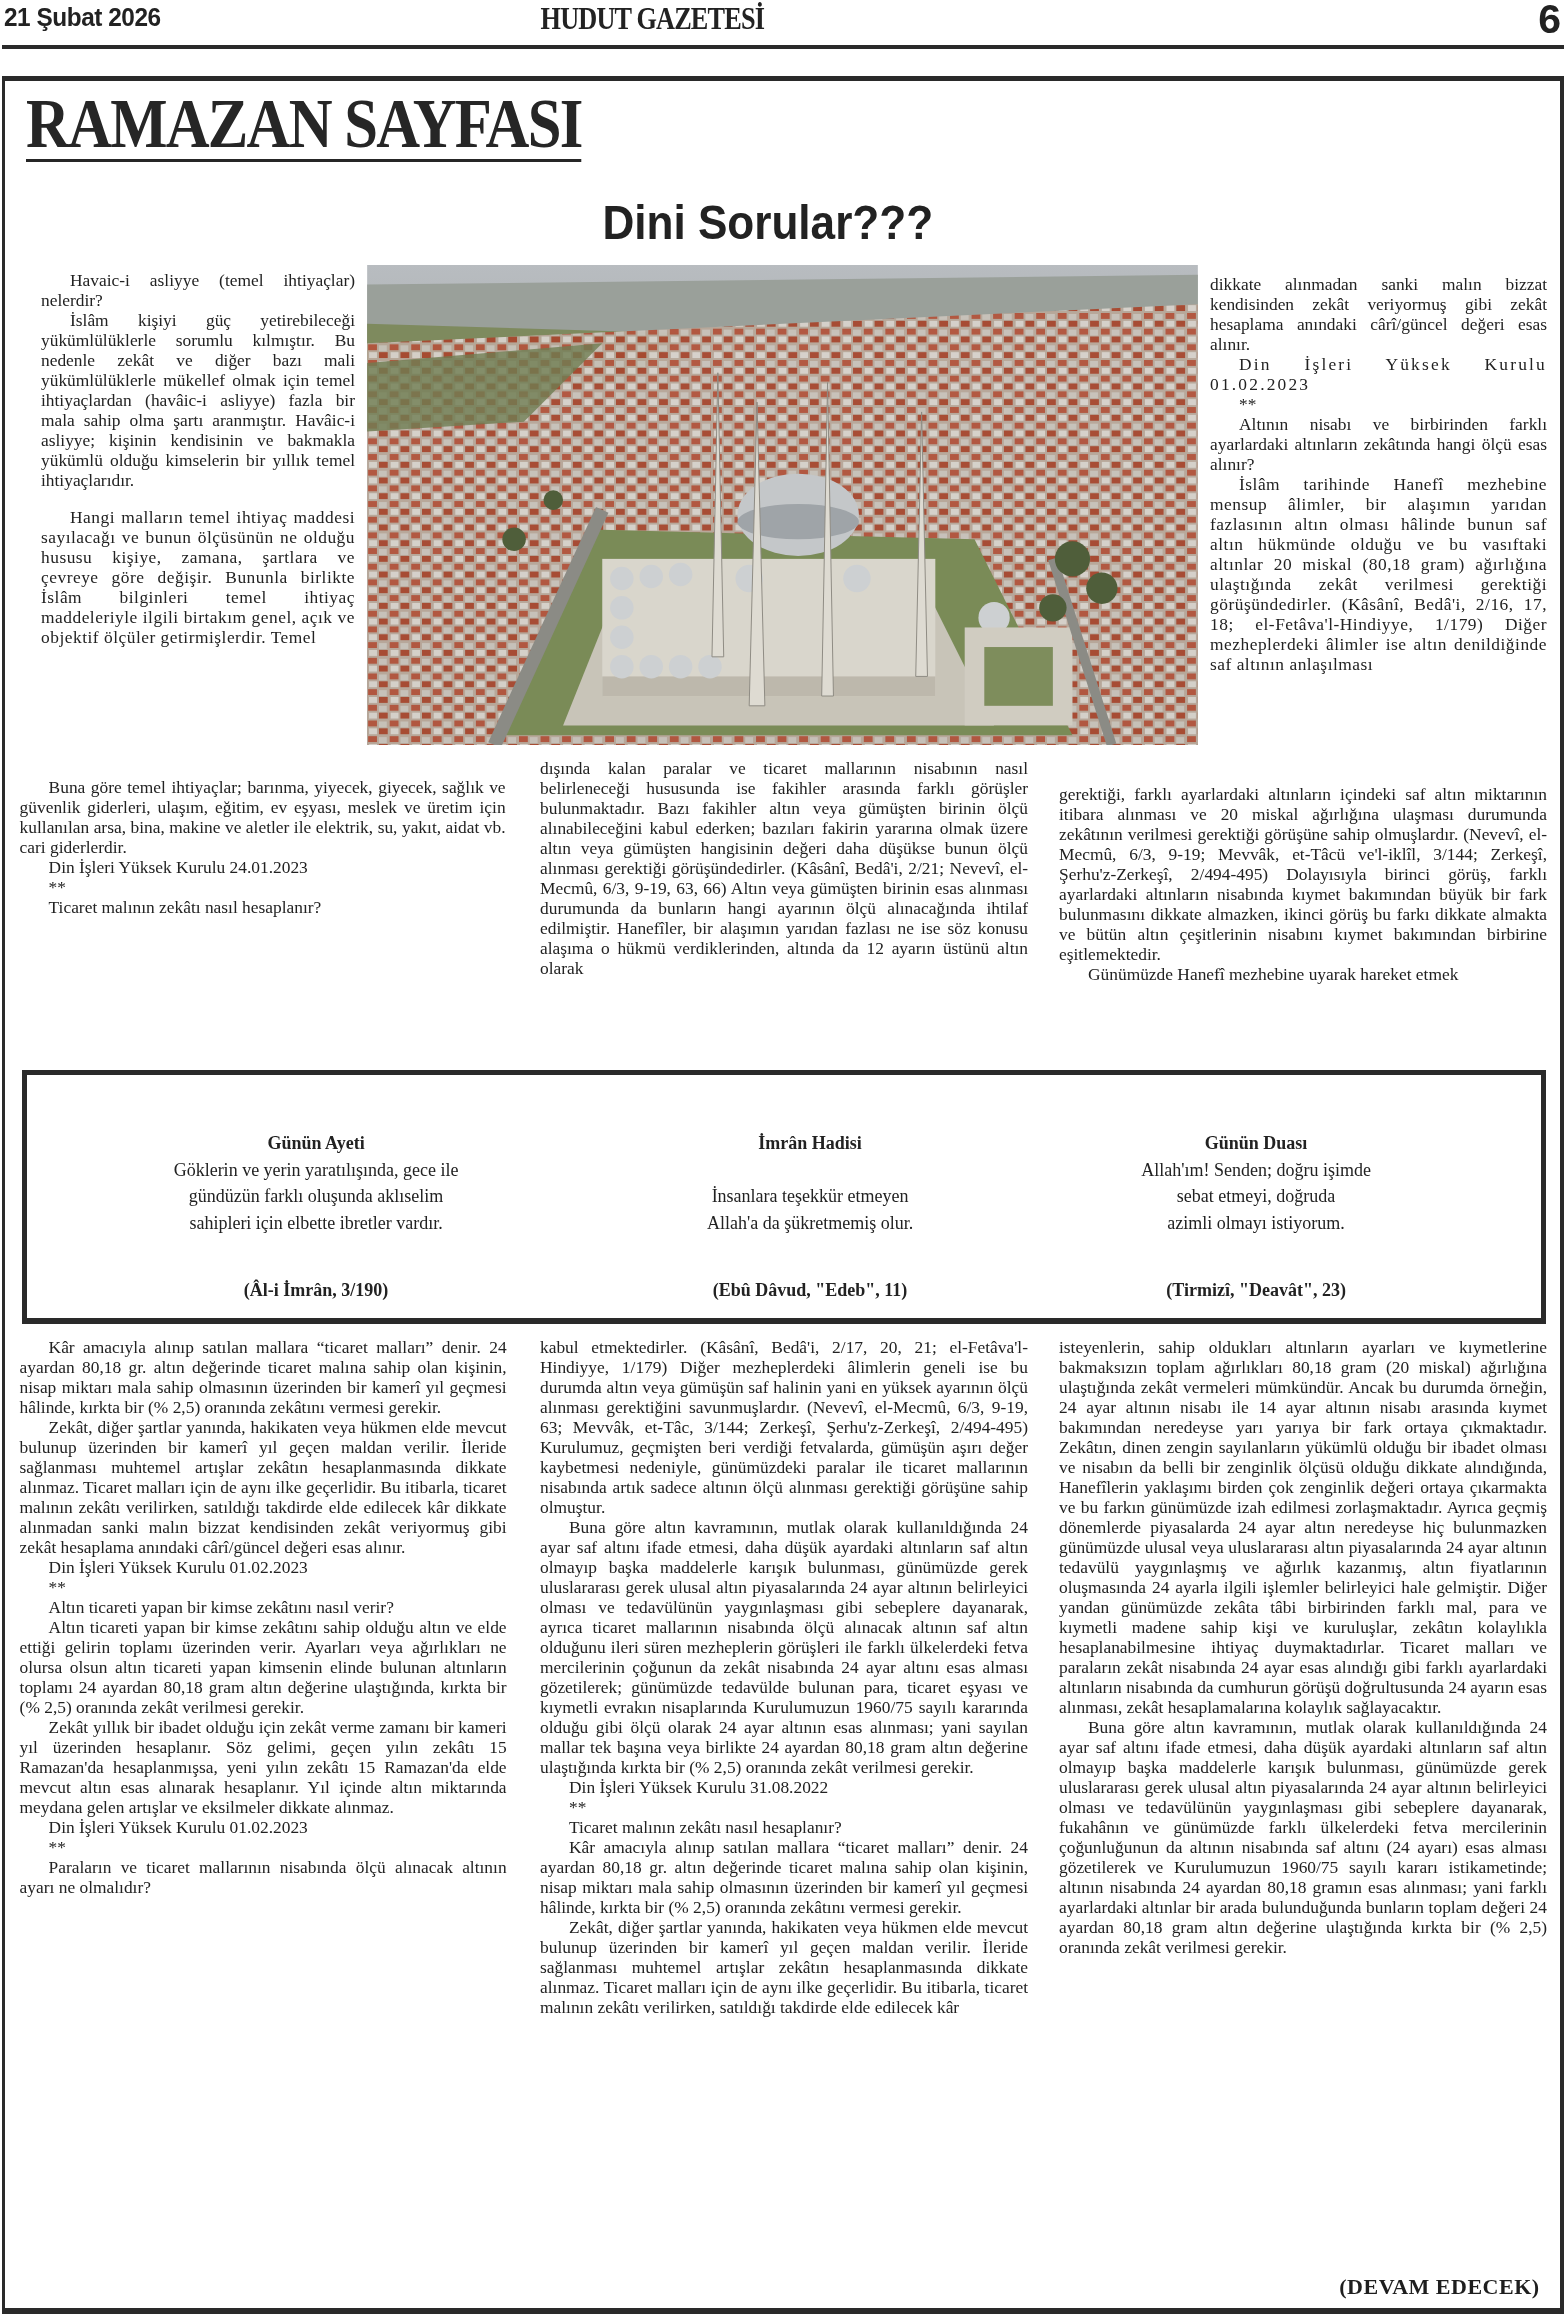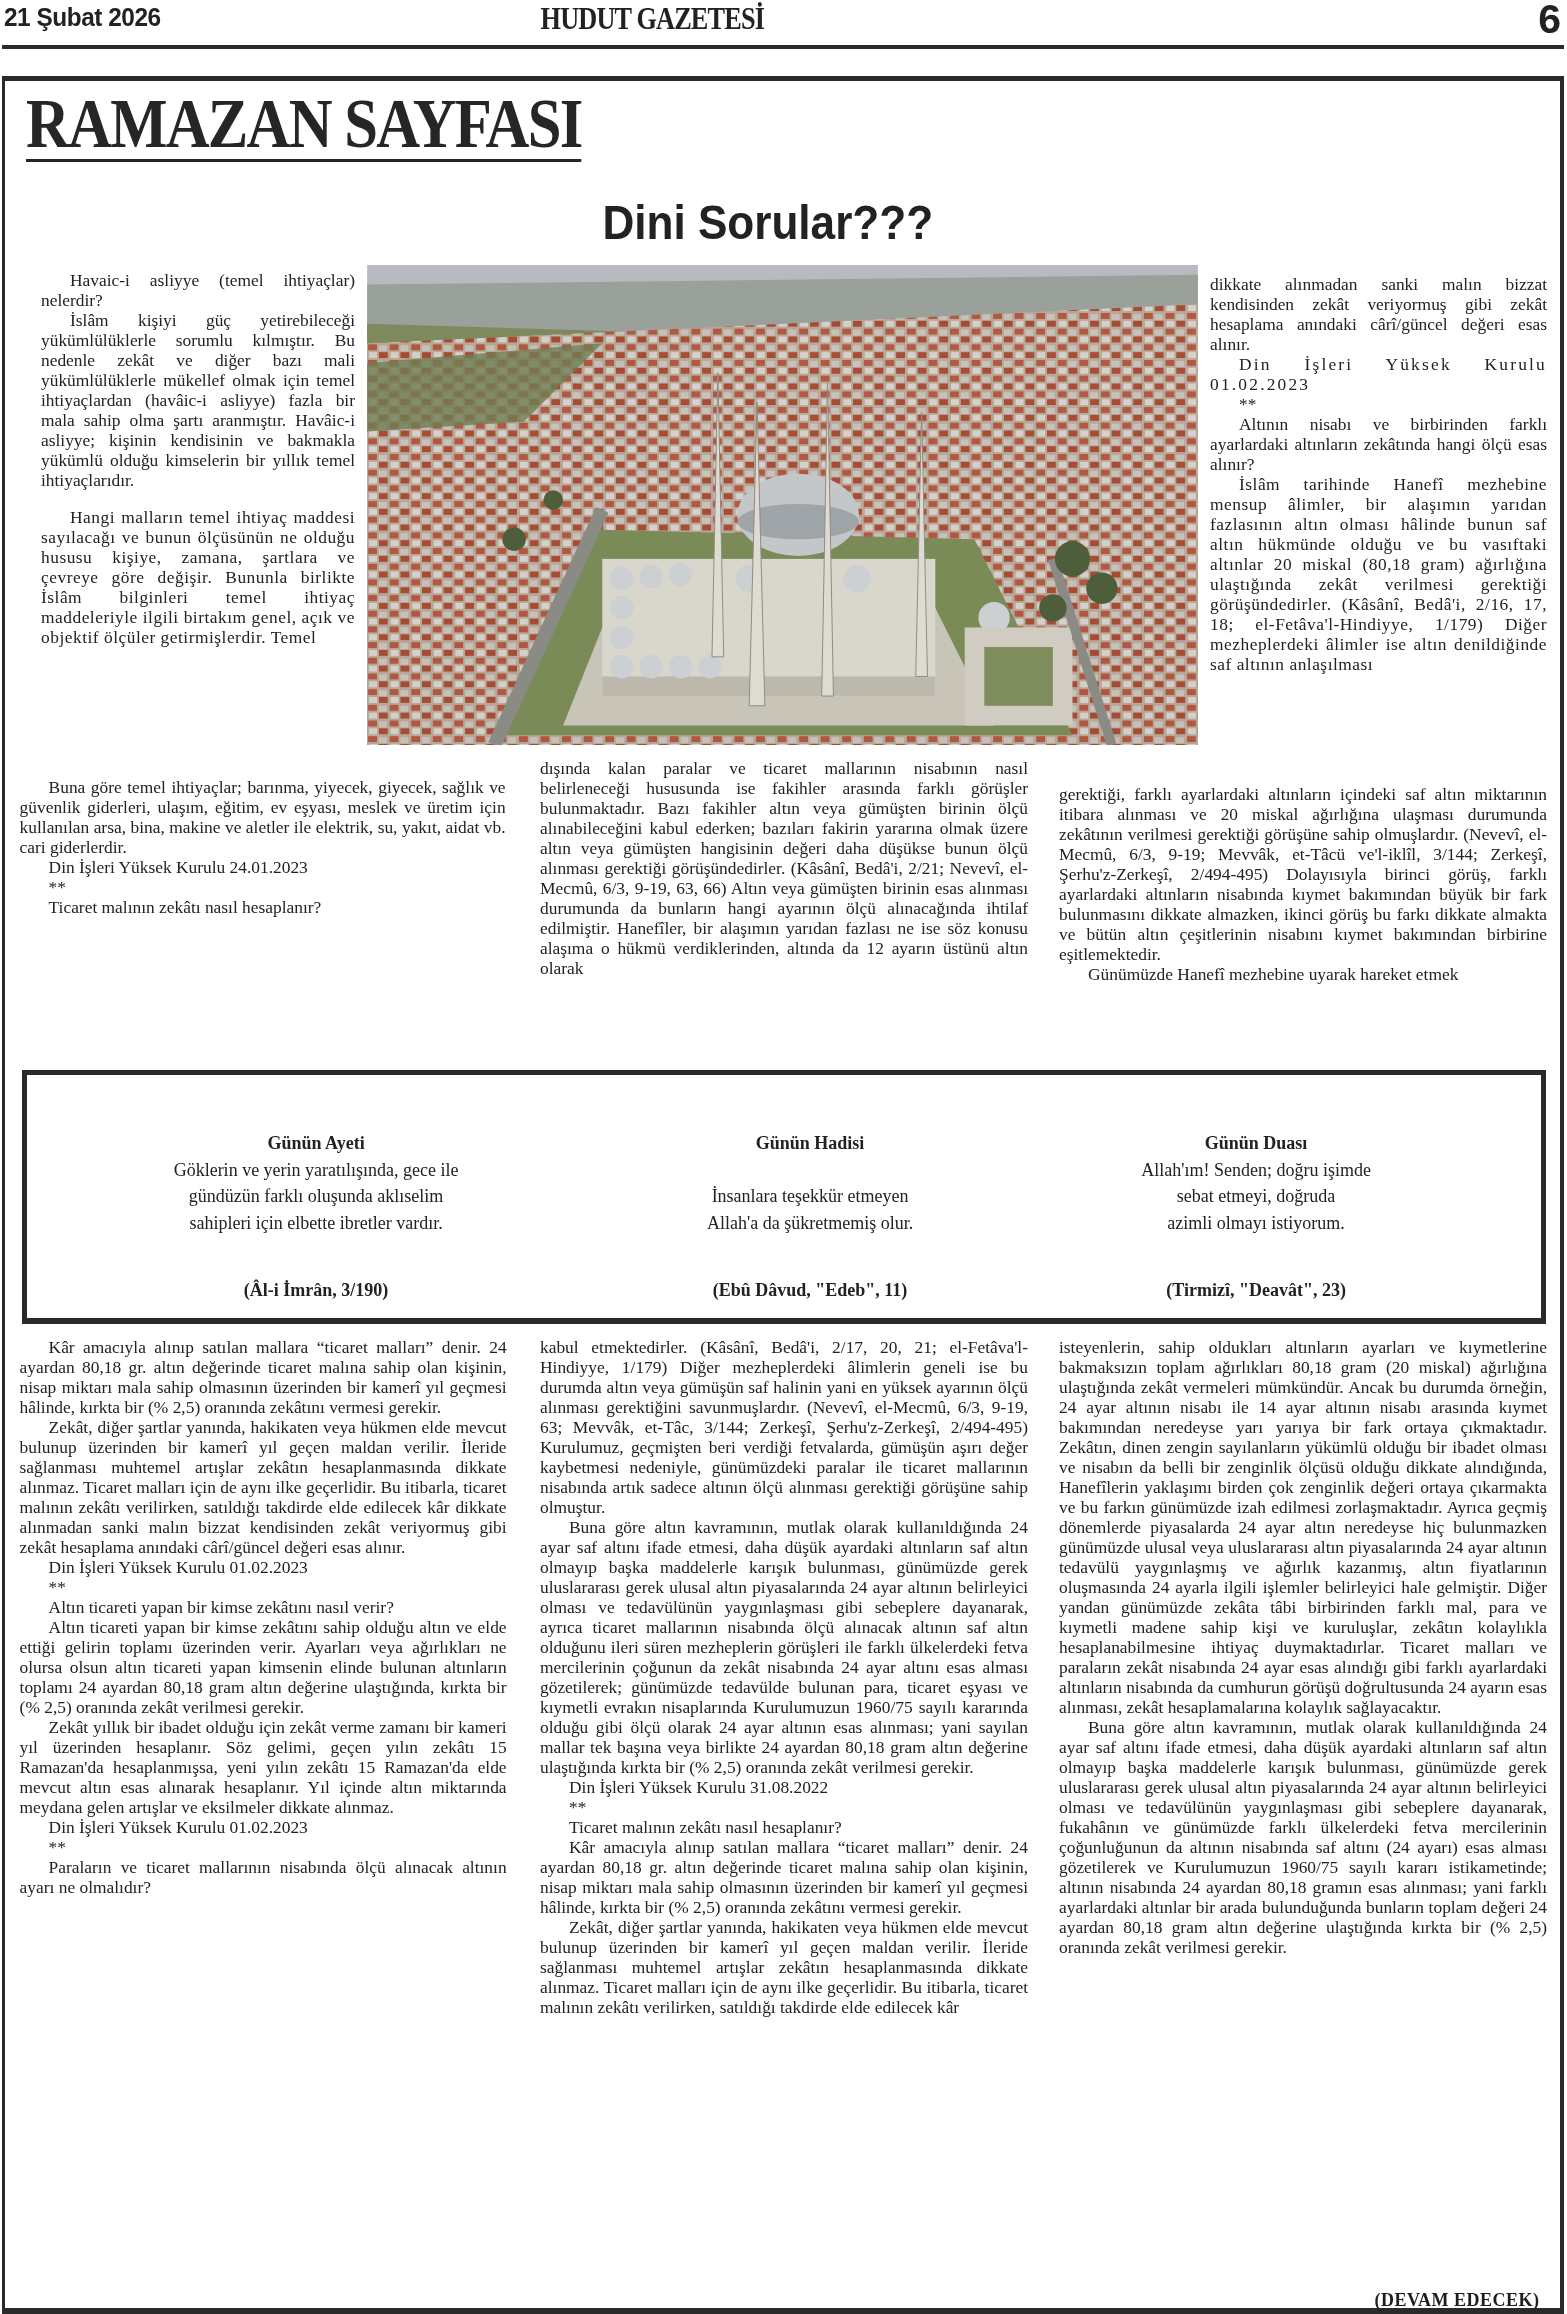--- a/index.html
+++ b/index.html
@@ -29,21 +29,21 @@
   .col p.sig { text-align:left; }
   .wide { letter-spacing:0.5px; }
   .wider { letter-spacing:2.2px; }
   
   .photo { left:367px; top:265px; width:831px; height:480px; overflow:hidden; }
   
   .gunun { left:21.6px; top:1070px; width:1514px; height:243px; border:5.9px solid #2a2a2a; border-top-width:5.9px; border-bottom-width:6.9px; }
   .gcol { position:absolute; top:55px; width:431px; text-align:center; font-size:18px; line-height:26.5px; color:#222; }
   .gcol .gt { font-weight:bold; }
   .gcol .gsrc { font-weight:bold; position:absolute; top:147px; left:0; width:100%; }
-  .devam { right:27.4px; top:2274px; font-weight:bold; font-size:18px; letter-spacing:0.5px;margin-top:16px; }
+  .devam { right:27.4px; top:2274px; font-weight:bold; font-size:22px; letter-spacing:0.5px; }
 </style>
 </head>
 <body>
 
 <div class="abs hdr-date">21 Şubat 2026</div>
 <div class="abs hdr-mast"><span>HUDUT GAZETESİ</span></div>
 <div class="abs hdr-page">6</div>
 <div class="abs hdr-rule"></div>
 
 <div class="abs frame"></div>
@@ -146,21 +146,21 @@
 
 <div class="abs gunun">
   <div class="gcol" style="left:74px;">
     <div class="gt">Günün Ayeti</div>
     <div>Göklerin ve yerin yaratılışında, gece ile</div>
     <div>gündüzün farklı oluşunda aklıselim</div>
     <div>sahipleri için elbette ibretler vardır.</div>
     <div class="gsrc">(Âl-i İmrân, 3/190)</div>
   </div>
   <div class="gcol" style="left:568px;">
-    <div class="gt">Günün Hadisi</div>
+    <div class="gt">İmrân Hadisi</div>
     <div style="height:26.5px"></div>
     <div>İnsanlara teşekkür etmeyen</div>
     <div>Allah'a da şükretmemiş olur.</div>
     <div class="gsrc">(Ebû Dâvud, "Edeb", 11)</div>
   </div>
   <div class="gcol" style="left:1014px;">
     <div class="gt">Günün Duası</div>
     <div>Allah'ım! Senden; doğru işimde</div>
     <div>sebat etmeyi, doğruda</div>
     <div>azimli olmayı istiyorum.</div>

